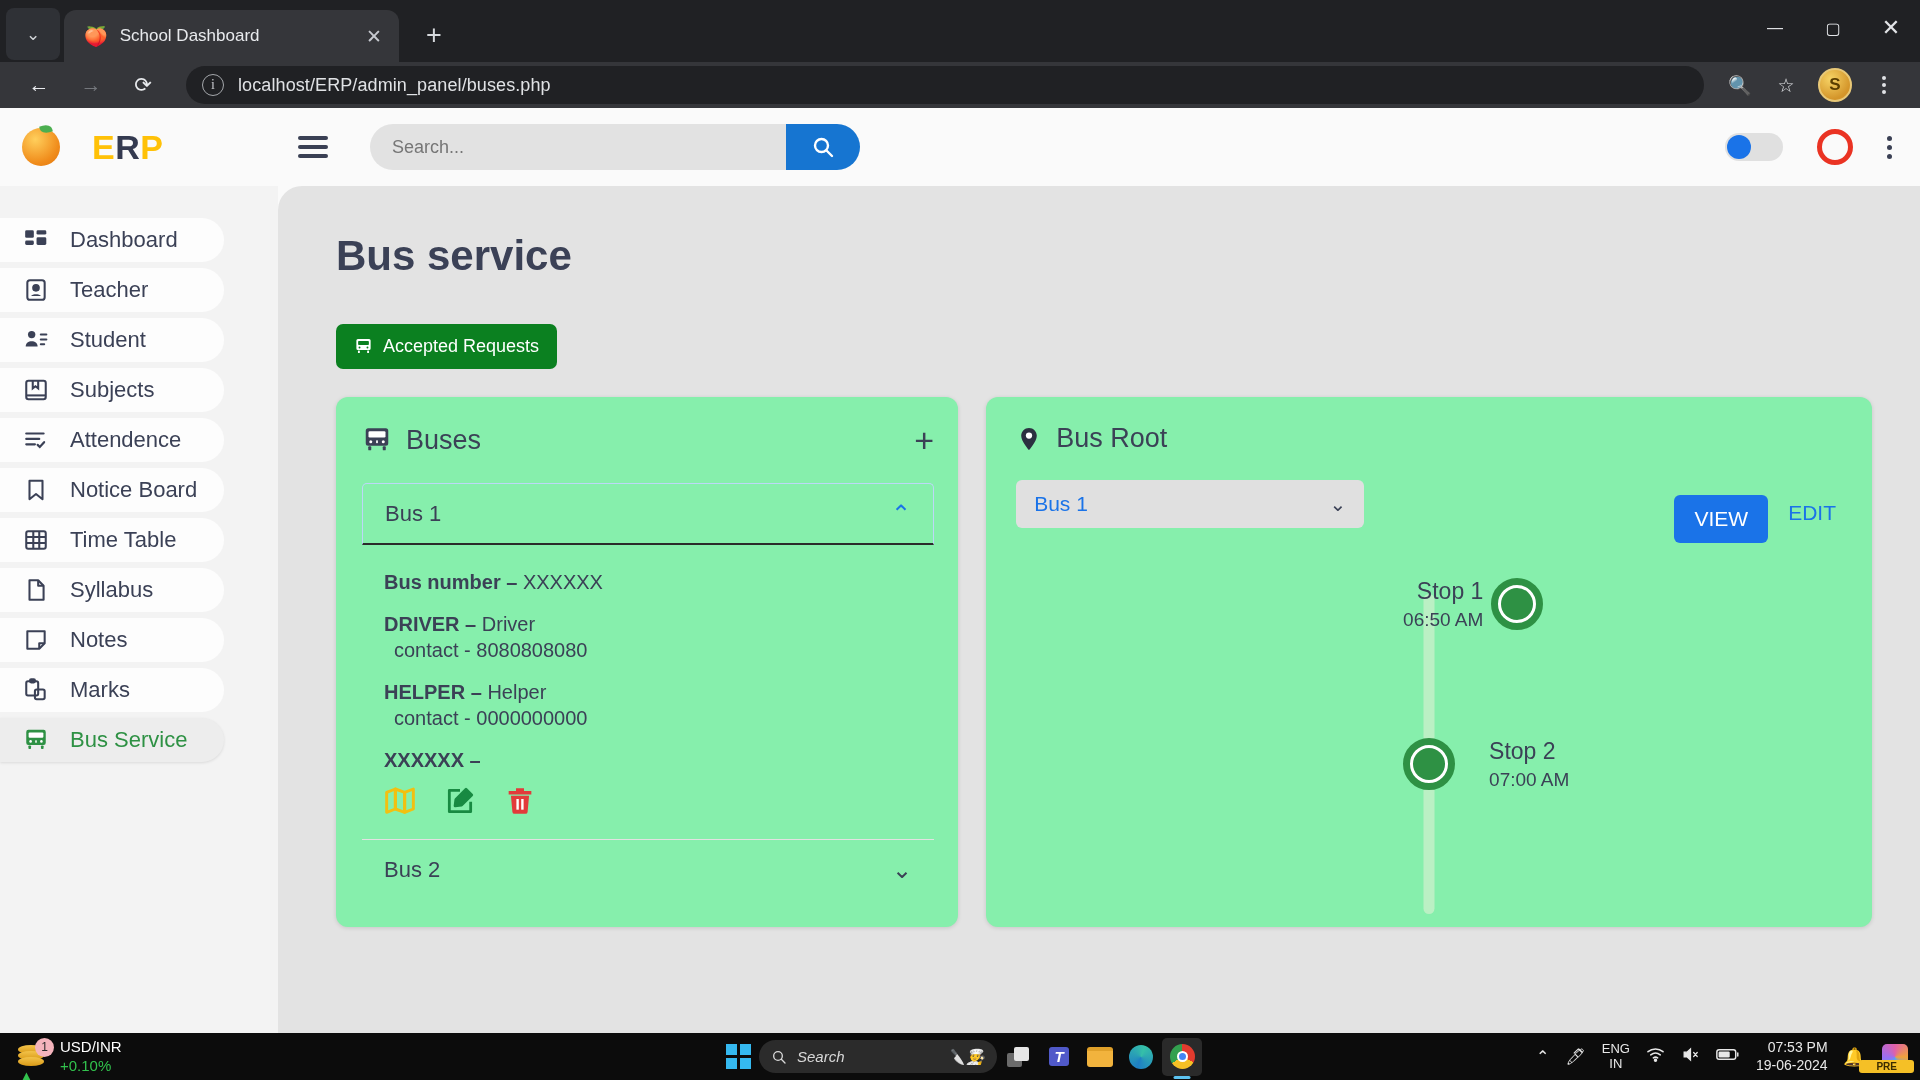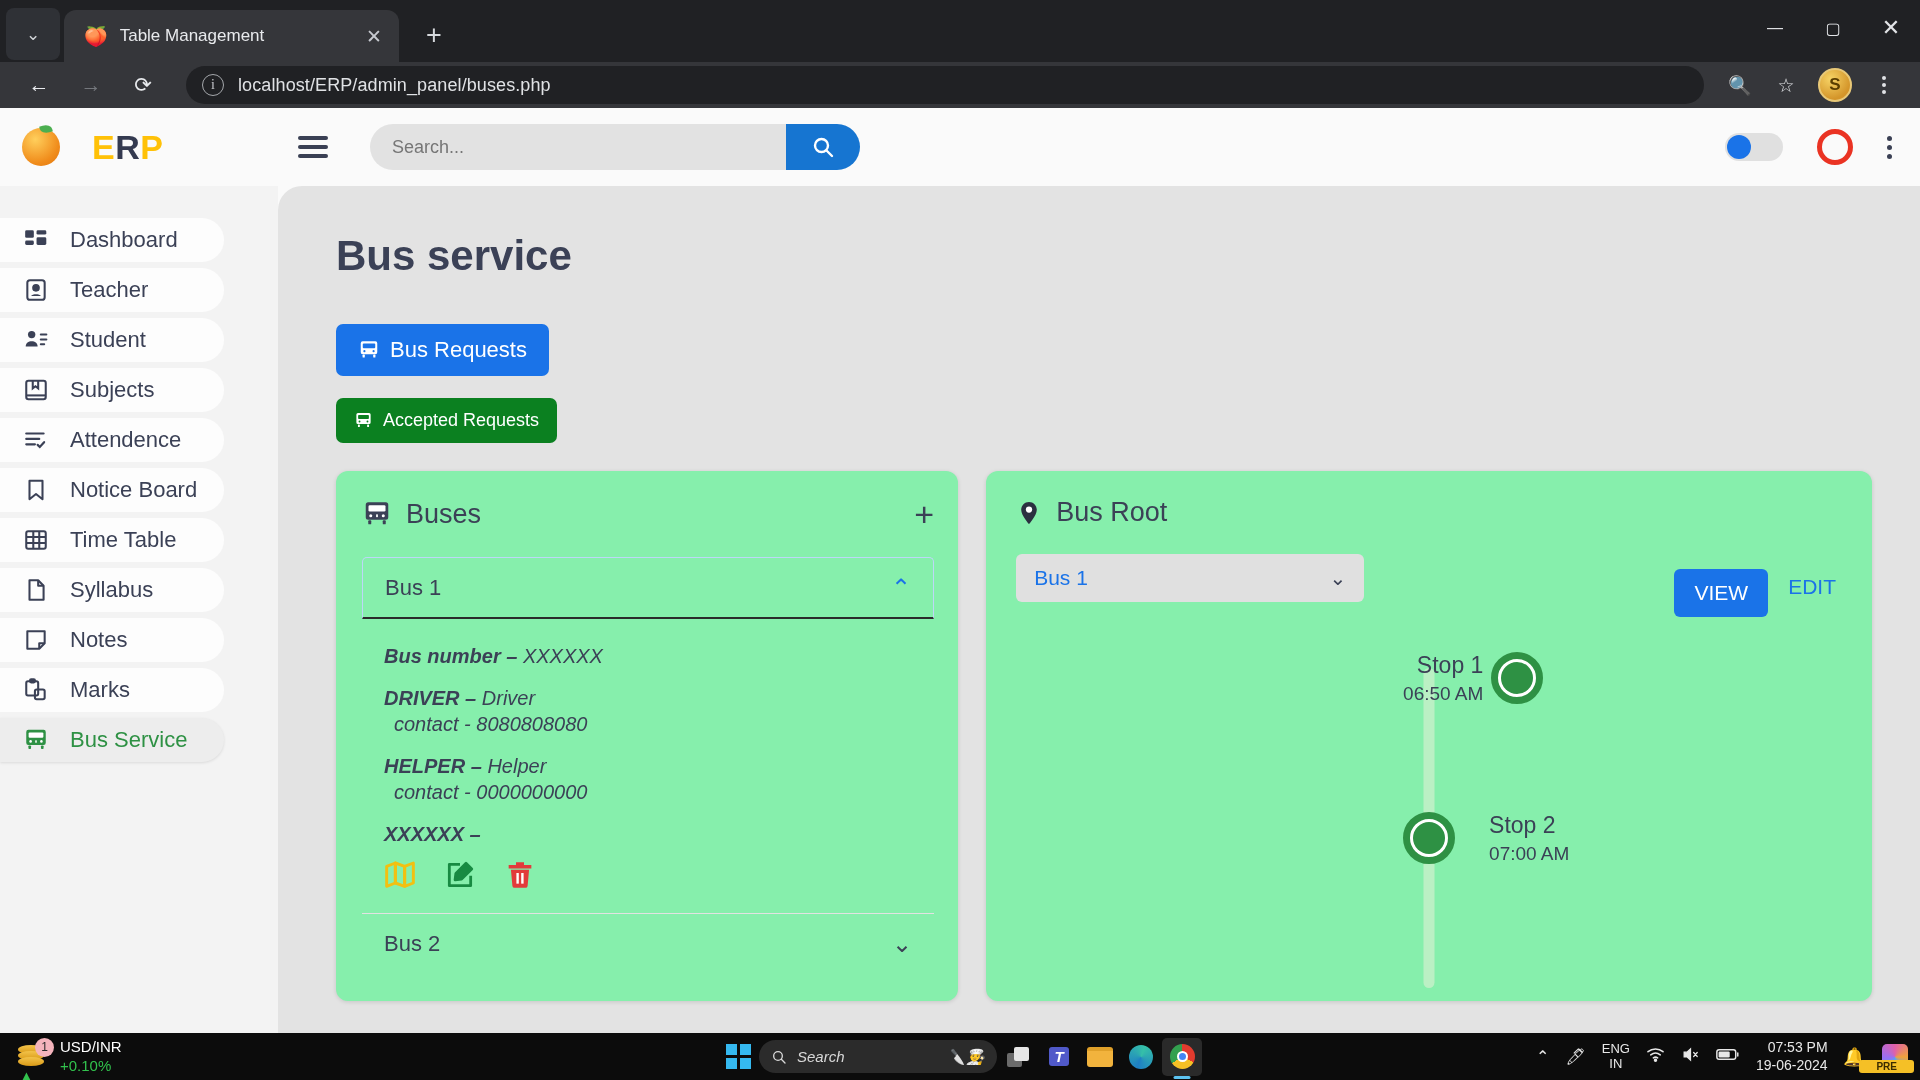--- a/index.html
+++ b/index.html
@@ -215,21 +215,21 @@
     cursor: pointer; line-height: 1;
   }
 
   .accordion-head {
     display: flex; align-items: center; height: 62px;
     border: 1px solid #bcd7f7; border-bottom: 2px solid #2b2b2b;
     border-radius: 5px 5px 0 0; padding: 0 22px;
     font-size: 22px; color: #3b4156; cursor: pointer;
   }
   .accordion-head .chev { margin-left: auto; color: #1a73e8; font-size: 24px; }
-  .bus-body { padding: 24px 22px 0 22px; font-size: 20px; color: #3b4156; font-style: italic; }
+  .bus-body { padding: 24px 22px 0 22px; font-size: 20px; color: #3b4156; }
   .bus-body .row { margin-bottom: 16px; line-height: 1.3; }
   .bus-body b { font-weight: bold; }
   .bus-body .sub { padding-left: 10px; color: #3b4156; }
   .action-icons { display: flex; gap: 28px; margin-top: 12px; }
   .action-icons svg { width: 32px; height: 32px; cursor: pointer; }
   .divider { border-top: 1px solid #e2e2e2; margin: 22px 0 0 0; }
   .accordion-collapsed {
     display: flex; align-items: center; height: 60px; padding: 0 22px;
     font-size: 22px; color: #3b4156; cursor: pointer;
   }
@@ -339,21 +339,21 @@
 <body>
 
 <div class="screen">
 
   <div class="tabstrip">
     <div class="tab-list-btn">
       <span>⌄</span>
     </div>
     <div class="tab">
       <span class="tab-favicon">🍑</span>
-      <span class="tab-title">Table Management</span>
+      <span class="tab-title">School Dashboard</span>
       <span class="tab-close">✕</span>
     </div>
     <div class="newtab">+</div>
     <div class="win-controls">
       <div class="win-btn">—</div>
       <div class="win-btn">▢</div>
       <div class="win-btn close-btn">✕</div>
     </div>
   </div>
 
@@ -535,33 +535,20 @@
             </svg>
         </span>
         <span>Bus Service</span>
       </div>
 
     </div>
 
     <div class="content">
       <div class="page-title">Bus service</div>
 
-      <div>
-        <button class="btn btn-primary">
-          <svg viewBox="0 0 24 24" width="22" height="22" fill="#fff">
-              <path d="M5 2.5h14a2 2 0 0 1 2 2v10a2 2 0 0 1-2 2H5a2 2 0 0 1-2-2v-10a2 2 0 0 1 2-2z"></path>
-              <rect x="5.2" y="5" width="13.6" height="5" rx="1" fill="#1a73e8"></rect>
-              <circle cx="7" cy="13.3" r="1.2" fill="#1a73e8"></circle>
-              <circle cx="17" cy="13.3" r="1.2" fill="#1a73e8"></circle>
-              <rect x="5" y="17" width="2.4" height="3.2" rx=".7"></rect>
-              <rect x="16.6" y="17" width="2.4" height="3.2" rx=".7"></rect>
-            </svg>
-          <span>Bus Requests</span>
-        </button>
-      </div>
       <div>
         <button class="btn btn-success">
           <svg viewBox="0 0 24 24" width="19" height="19" fill="#fff">
               <path d="M5 2.5h14a2 2 0 0 1 2 2v10a2 2 0 0 1-2 2H5a2 2 0 0 1-2-2v-10a2 2 0 0 1 2-2z"></path>
               <rect x="5.2" y="5" width="13.6" height="5" rx="1" fill="#0b8020"></rect>
               <circle cx="7" cy="13.3" r="1.2" fill="#0b8020"></circle>
               <circle cx="17" cy="13.3" r="1.2" fill="#0b8020"></circle>
               <rect x="5" y="17" width="2.4" height="3.2" rx=".7"></rect>
               <rect x="16.6" y="17" width="2.4" height="3.2" rx=".7"></rect>
             </svg>

